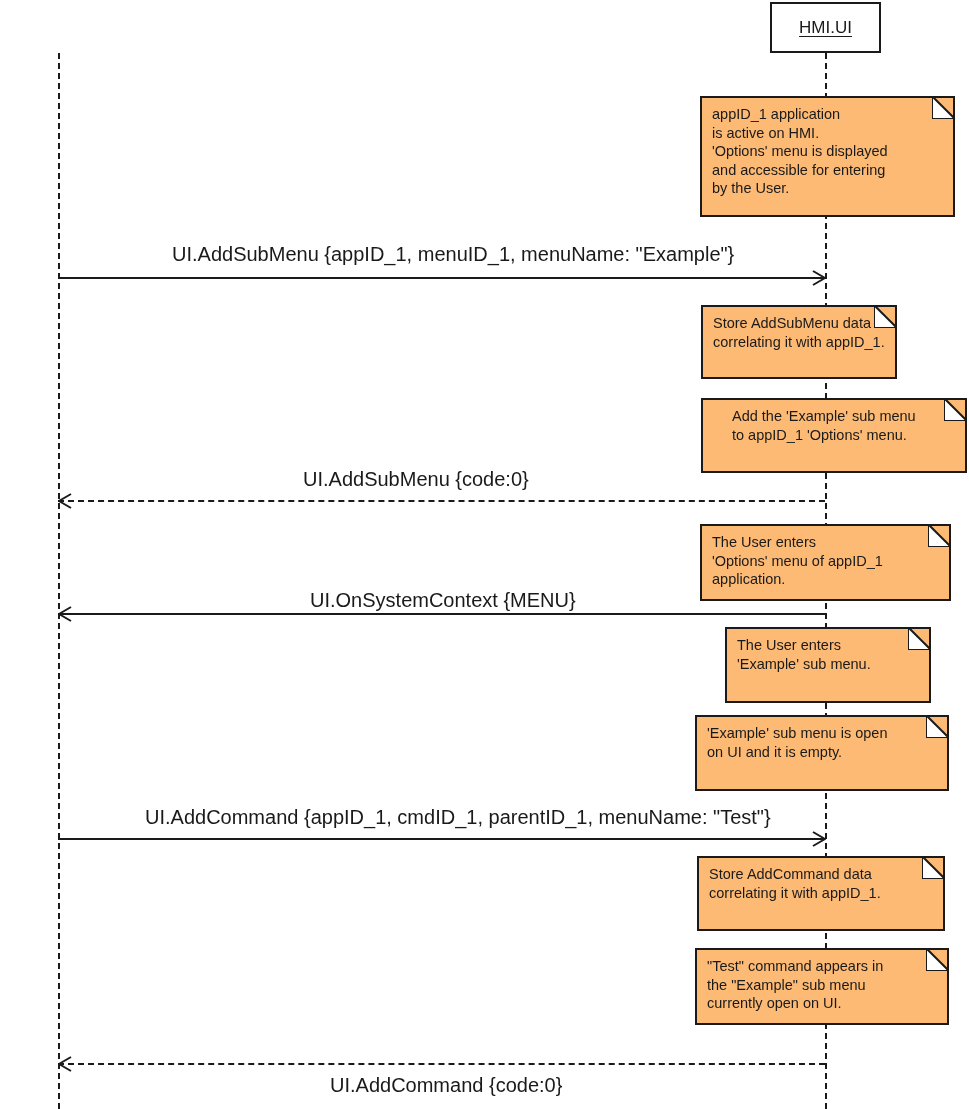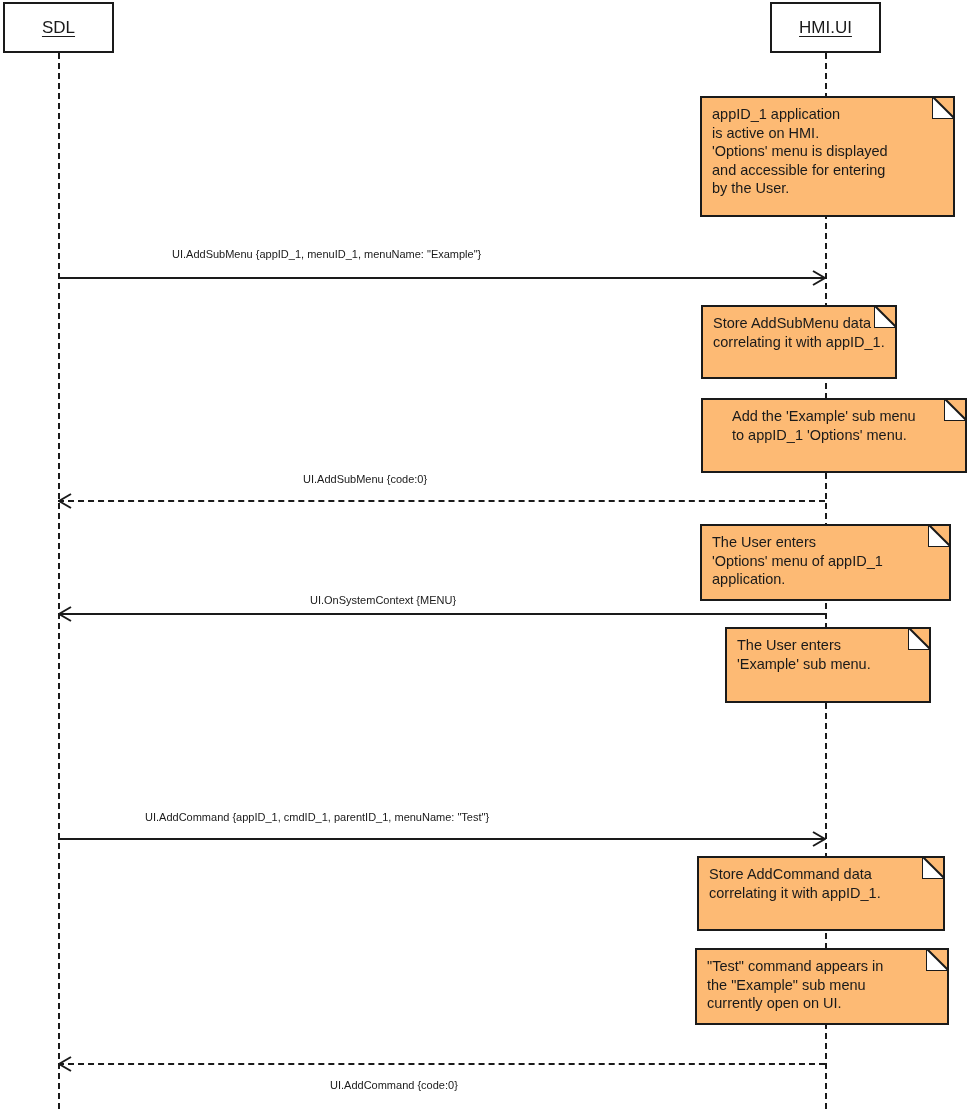--- a/index.html
+++ b/index.html
@@ -80,42 +80,39 @@
     height: 0;
   }
   .msg-line.solid {
     border-top: 2px solid #1a1a1a;
   }
   .msg-line.dashed {
     border-top: 2px dashed #1a1a1a;
   }
   .msg-label {
     position: absolute;
-    font-size: 11px;
+    font-size: 20px;
     line-height: 16px;
     color: #1a1a1a;
     white-space: nowrap;
   }
   .arrowhead {
     position: absolute;
     top: 0;
   }
   .arrowhead svg { display: block; }
 </style>
 </head>
 <body>
 
 <div id="canvas">
 
   <div class="lifeline" style="left:58px; top:53px; height:1056px;"></div>
   <div class="lifeline" style="left:825px; top:53px; height:1056px;"></div>
 
-  <div class="participant-box" style="left:3px; top:2px; width:111px; height:51px;">
-    <span class="participant-label">SDL</span>
-  </div>
   <div class="participant-box" style="left:770px; top:2px; width:111px; height:51px;">
     <span class="participant-label">HMI.UI</span>
   </div>
 
   <div class="note" style="left:700px; top:96px; width:255px; height:121px;">
     <div class="note-fold-diag">
       <svg width="23" height="23" viewBox="0 0 23 23">
         <polygon points="0,0 23,23 0,23" fill="#ffffff"></polygon>
         <polyline points="0,0 0,23 23,23" fill="none" stroke="#1a1a1a" stroke-width="2"></polyline>
         <line x1="0" y1="0" x2="23" y2="23" stroke="#1a1a1a" stroke-width="2"></line>
@@ -170,20 +167,31 @@
       <svg width="23" height="23" viewBox="0 0 23 23">
         <polygon points="0,0 23,23 0,23" fill="#ffffff"></polygon>
         <polyline points="0,0 0,23 23,23" fill="none" stroke="#1a1a1a" stroke-width="2"></polyline>
         <line x1="0" y1="0" x2="23" y2="23" stroke="#1a1a1a" stroke-width="2"></line>
       </svg>
     </div>
     <div class="note-text">The User enters
 'Example' sub menu.</div>
   </div>
 
+  <div class="note" style="left:695px; top:715px; width:254px; height:76px;">
+    <div class="note-fold-diag">
+      <svg width="23" height="23" viewBox="0 0 23 23">
+        <polygon points="0,0 23,23 0,23" fill="#ffffff"></polygon>
+        <polyline points="0,0 0,23 23,23" fill="none" stroke="#1a1a1a" stroke-width="2"></polyline>
+        <line x1="0" y1="0" x2="23" y2="23" stroke="#1a1a1a" stroke-width="2"></line>
+      </svg>
+    </div>
+    <div class="note-text">'Example' sub menu is open
+on UI and it is empty.</div>
+  </div>
 
   <div class="note" style="left:697px; top:856px; width:248px; height:75px;">
     <div class="note-fold-diag">
       <svg width="23" height="23" viewBox="0 0 23 23">
         <polygon points="0,0 23,23 0,23" fill="#ffffff"></polygon>
         <polyline points="0,0 0,23 23,23" fill="none" stroke="#1a1a1a" stroke-width="2"></polyline>
         <line x1="0" y1="0" x2="23" y2="23" stroke="#1a1a1a" stroke-width="2"></line>
       </svg>
     </div>
     <div class="note-text">Store AddCommand data

